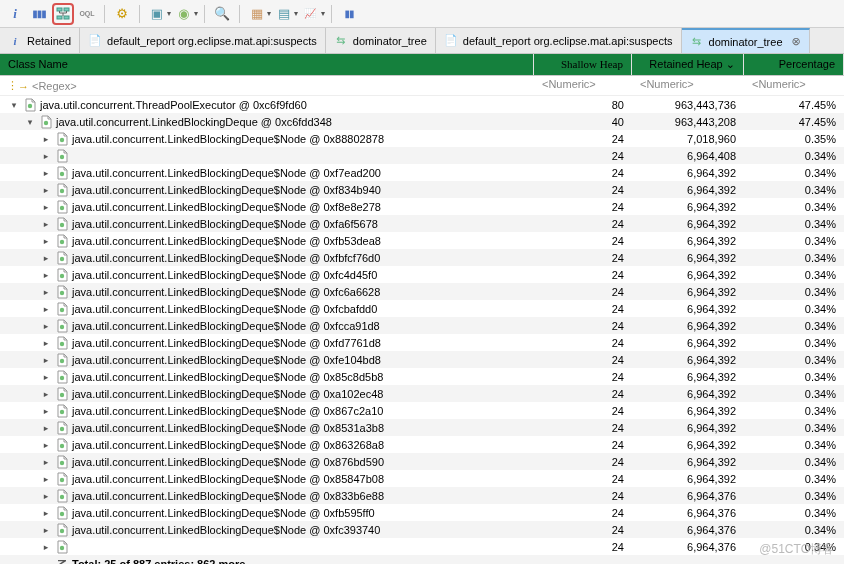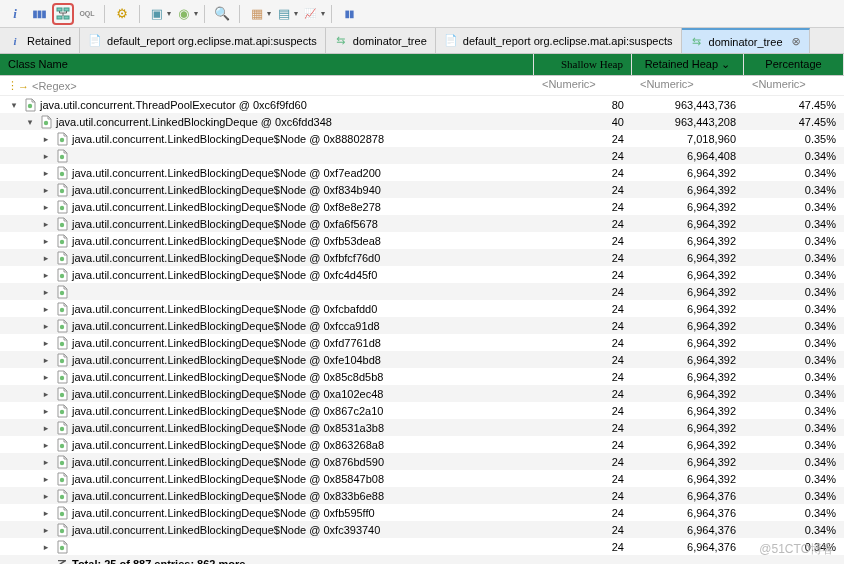--- a/index.html
+++ b/index.html
@@ -94,22 +94,22 @@
       font-size: 11px;
     }
     .col {
       padding: 4px 8px;
       border-right: 1px solid #e0e0e0;
       white-space: nowrap;
       overflow: hidden;
     }
     .col-name { flex: 1 1 auto; }
     .col-shallow { width: 98px; text-align: right; font-family: Liberation Serif, serif; }
-    .col-retained { width: 112px; text-align: center; }
-    .col-percent { width: 100px; text-align: center; }
+    .col-retained { width: 112px; text-align: right; }
+    .col-percent { width: 100px; text-align: right; }
     
     .filter-row {
       display: flex;
       height: 20px;
       border-bottom: 1px solid #eee;
       font-size: 11px;
       color: #888;
     }
     .filter-row .fcell { padding: 2px 8px; }
     .filter-row .fname { flex: 1 1 auto; display: flex; align-items: center; gap: 4px; }
@@ -446,20 +446,21 @@
       <div class="name-cell">
         <span class="indent" style="width: 40px;"></span>
         <span class="exp">▸</span>
         <span class="row-icon class-icon">
           <svg width="14" height="14" viewBox="0 0 14 14">
             <path d="M3 1h6l3 3v9H3z" fill="#fff" stroke="#999"></path>
             <path d="M9 1v3h3" fill="none" stroke="#999"></path>
             <circle cx="7" cy="8" r="2.2" fill="#6fbf73"></circle>
           </svg>
         </span>
+        <span>java.util.concurrent.LinkedBlockingDeque$Node @ 0xfc6a6628</span>
       </div>
       <div class="num-cell shallow">24</div>
       <div class="num-cell retained">6,964,392</div>
       <div class="num-cell percent">0.34%</div>
     </div>
     <div class="row">
       <div class="name-cell">
         <span class="indent" style="width: 40px;"></span>
         <span class="exp">▸</span>
         <span class="row-icon class-icon">

